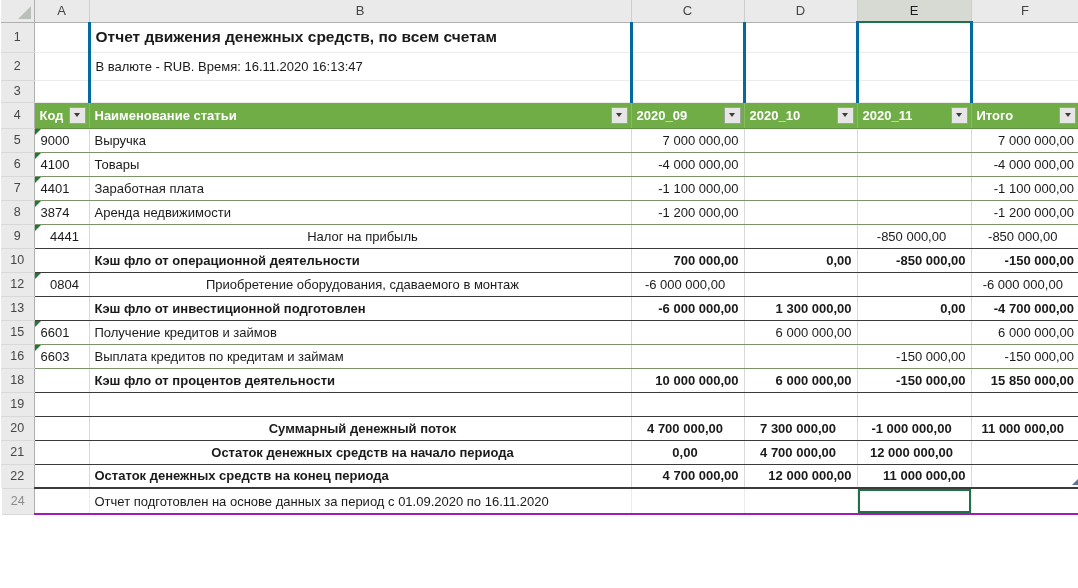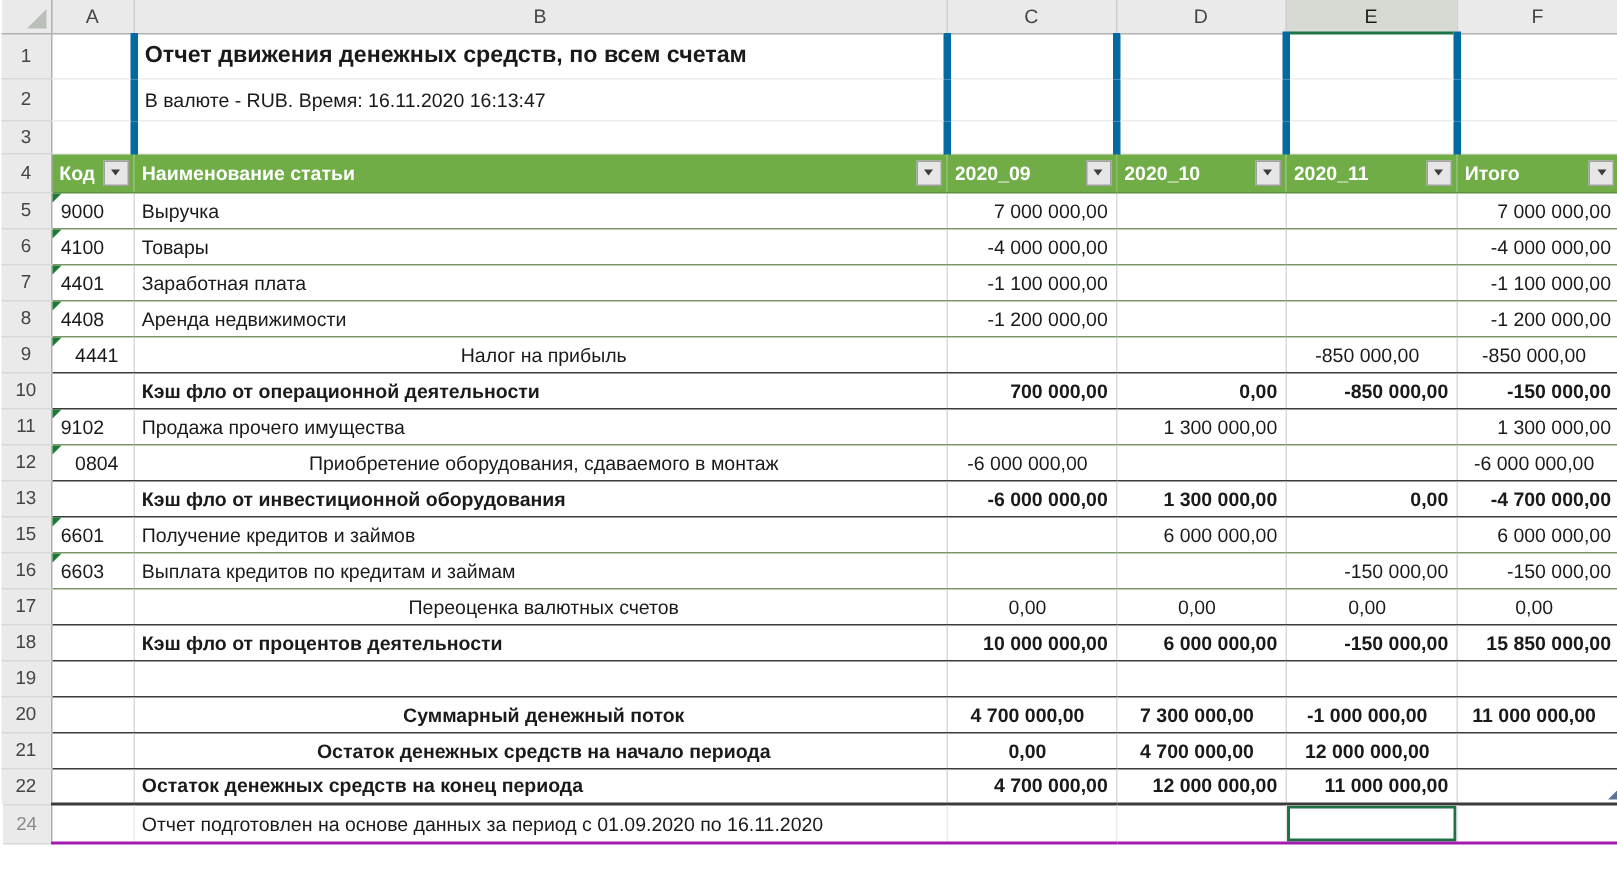--- a/index.html
+++ b/index.html
@@ -17,21 +17,21 @@
   .corner-tri{position:absolute;right:3px;bottom:3px;width:0;height:0;
     border-left:13px solid transparent;border-bottom:13px solid #b9bfb9;}
   td.colhdr{background:#eaeaea;border-right:1px solid #cdcdcd;border-bottom:1px solid #b0b0b0;
     text-align:center;color:#454545;font-size:13px;}
   td.colhdr.sel{background:#d7dad3;border-bottom:2px solid #1f7245;color:#1c1c1c;}
   td.rh{background:#eaeaea;border-right:1px solid #b0b0b0;border-bottom:1px solid #d8d8d8;
     color:#454545;text-align:center;font-size:12.5px;}
   td.rh.dim{color:#8b8b8b;border-left:2px solid #fff;}
 
   
-  tr.r-top td:not(.rh){border-bottom:1px solid #ececec;border-right:5px solid #0369a1;}
+  tr.r-top td:not(.rh){border-bottom:1px solid #ececec;border-right:3px solid #0369a1;}
   tr.r-top td:last-child{border-right:none;}
   .title-cell{font-weight:700;font-size:15.5px;white-space:nowrap;padding-left:5px;}
   .subtitle-cell{font-size:13px;white-space:nowrap;padding-left:5px;}
 
   
   td.ghdr{background:#70AD47;border-right:1px solid #88bb64;border-bottom:1px solid #5d9140;}
   td.ghdr:last-child{border-right:none;}
   .hwrap{display:flex;align-items:center;justify-content:space-between;padding:0 3px 0 5px;gap:1px;}
   .hlbl{color:#fff;font-weight:700;font-size:13px;white-space:nowrap;overflow:hidden;}
   .filter-btn{width:15px;height:15px;background:#e6e6e6;border:1px solid #a0a0a0;
@@ -184,21 +184,21 @@
         <td class="rh">7</td>
         <td class="a-cell"><span class="code-tri"></span><span>4401</span></td>
         <td class="b-cell"><span>Заработная плата</span></td>
         <td class="v-cell"><span>-1 100 000,00</span></td>
         <td class="v-cell"></td>
         <td class="v-cell"></td>
         <td class="v-cell"><span>-1 100 000,00</span></td>
       </tr>
       <tr class="r-data" style="height: 24px;">
         <td class="rh">8</td>
-        <td class="a-cell"><span class="code-tri"></span><span>4408</span></td>
+        <td class="a-cell"><span class="code-tri"></span><span>3874</span></td>
         <td class="b-cell"><span>Аренда недвижимости</span></td>
         <td class="v-cell"><span>-1 200 000,00</span></td>
         <td class="v-cell"></td>
         <td class="v-cell"></td>
         <td class="v-cell"><span>-1 200 000,00</span></td>
       </tr>
       <tr class="r-data pre-total" style="height: 24px;">
         <td class="rh">9</td>
         <td class="a-cell"><span class="code-tri"></span><span>4441</span></td>
         <td class="b-cell"><span>Налог на прибыль</span></td>
@@ -209,42 +209,33 @@
       </tr>
       <tr class="r-data total" style="height: 24px;">
         <td class="rh">10</td>
         <td class="a-cell"></td>
         <td class="b-cell"><span>Кэш фло от операционной деятельности</span></td>
         <td class="v-cell"><span>700 000,00</span></td>
         <td class="v-cell"><span>0,00</span></td>
         <td class="v-cell"><span>-850 000,00</span></td>
         <td class="v-cell"><span>-150 000,00</span></td>
       </tr>
-      <tr class="r-data" style="height: 24px;">
-        <td class="rh">11</td>
-        <td class="a-cell"><span class="code-tri"></span><span>9102</span></td>
-        <td class="b-cell"><span>Продажа прочего имущества</span></td>
-        <td class="v-cell"></td>
-        <td class="v-cell"><span>1 300 000,00</span></td>
-        <td class="v-cell"></td>
-        <td class="v-cell"><span>1 300 000,00</span></td>
-      </tr>
       <tr class="r-data pre-total" style="height: 24px;">
         <td class="rh">12</td>
         <td class="a-cell"><span class="code-tri"></span><span>0804</span></td>
         <td class="b-cell"><span>Приобретение оборудования, сдаваемого в монтаж</span></td>
         <td class="v-cell"><span>-6 000 000,00</span></td>
         <td class="v-cell"></td>
         <td class="v-cell"></td>
         <td class="v-cell"><span>-6 000 000,00</span></td>
       </tr>
       <tr class="r-data total" style="height: 24px;">
         <td class="rh">13</td>
         <td class="a-cell"></td>
-        <td class="b-cell"><span>Кэш фло от инвестиционной оборудования</span></td>
+        <td class="b-cell"><span>Кэш фло от инвестиционной подготовлен</span></td>
         <td class="v-cell"><span>-6 000 000,00</span></td>
         <td class="v-cell"><span>1 300 000,00</span></td>
         <td class="v-cell"><span>0,00</span></td>
         <td class="v-cell"><span>-4 700 000,00</span></td>
       </tr>
       <tr class="r-data" style="height: 24px;">
         <td class="rh">15</td>
         <td class="a-cell"><span class="code-tri"></span><span>6601</span></td>
         <td class="b-cell"><span>Получение кредитов и займов</span></td>
         <td class="v-cell"></td>
@@ -253,29 +244,20 @@
         <td class="v-cell"><span>6 000 000,00</span></td>
       </tr>
       <tr class="r-data" style="height: 24px;">
         <td class="rh">16</td>
         <td class="a-cell"><span class="code-tri"></span><span>6603</span></td>
         <td class="b-cell"><span>Выплата кредитов по кредитам и займам</span></td>
         <td class="v-cell"></td>
         <td class="v-cell"></td>
         <td class="v-cell"><span>-150 000,00</span></td>
         <td class="v-cell"><span>-150 000,00</span></td>
-      </tr>
-      <tr class="r-data pre-total" style="height: 24px;">
-        <td class="rh">17</td>
-        <td class="a-cell"></td>
-        <td class="b-cell"><span>Переоценка валютных счетов</span></td>
-        <td class="v-cell"><span>0,00</span></td>
-        <td class="v-cell"><span>0,00</span></td>
-        <td class="v-cell"><span>0,00</span></td>
-        <td class="v-cell"><span>0,00</span></td>
       </tr>
       <tr class="r-data total" style="height: 24px;">
         <td class="rh">18</td>
         <td class="a-cell"></td>
         <td class="b-cell"><span>Кэш фло от процентов деятельности</span></td>
         <td class="v-cell"><span>10 000 000,00</span></td>
         <td class="v-cell"><span>6 000 000,00</span></td>
         <td class="v-cell"><span>-150 000,00</span></td>
         <td class="v-cell"><span>15 850 000,00</span></td>
       </tr>

